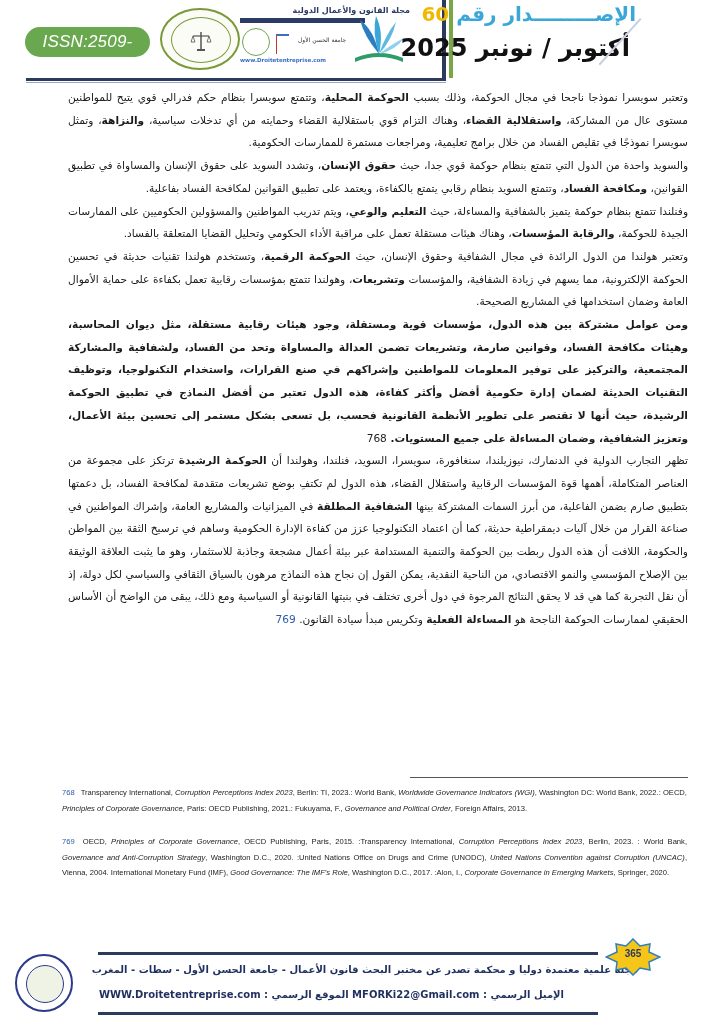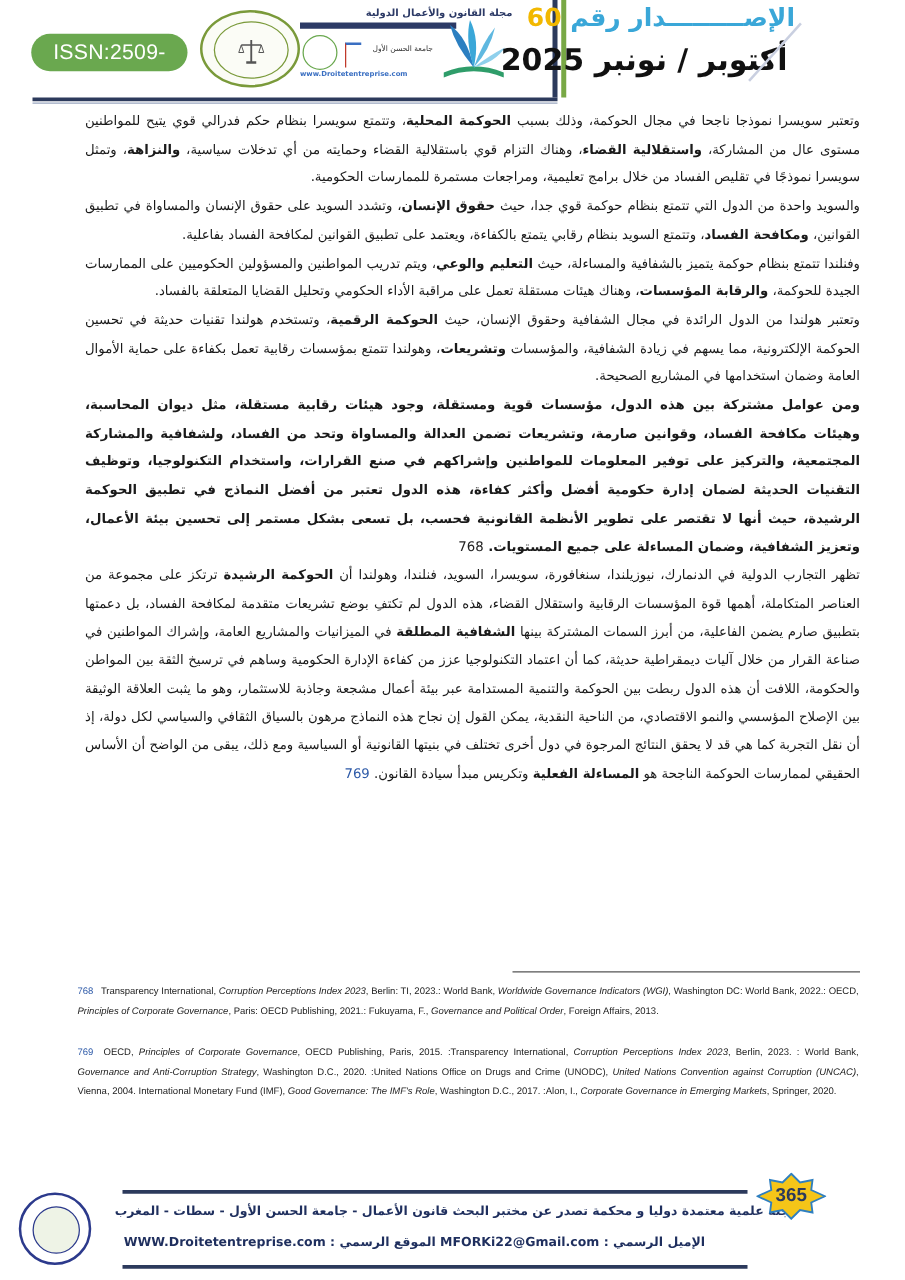--- a/index.html
+++ b/index.html
@@ -1,20 +1,20 @@
 <!DOCTYPE html>
 <html><head>
 <meta charset="utf-8">
 <style>
   html, body { margin:0; padding:0; background:#ffffff; }
   body { width:724px; height:1024px; position:relative; overflow:hidden; font-family:"DejaVu Sans", sans-serif; color:#1a1a1a; }
 
   
   .header { position:absolute; left:0; top:0; width:724px; height:78px; }
-  .issn { position:absolute; left:25px; top:27px; width:125px; height:30px; background:#6aa84f; border-radius:15px; color:#fff; font-family:"Liberation Sans", sans-serif; font-size:17px; line-height:30px; text-align:center; letter-spacing:0.2px; }
+  .issn { position:absolute; left:25px; top:27px; width:125px; height:30px; background:#6aa84f; border-radius:15px; color:#fff; font-family:"Liberation Sans", sans-serif; font-size:17px; line-height:30px; text-align:center; letter-spacing:0.2px;font-style:italic; }
   .lab-logo { position:absolute; left:160px; top:8px; width:80px; height:62px; border-radius:50%; border:2px solid #7a9a3a; box-sizing:border-box; background:#fbfcf6; }
   .lab-logo .ring { position:absolute; left:9px; top:7px; width:58px; height:44px; border-radius:50%; border:1px solid #7a9a3a; }
   .lab-logo .scales { position:absolute; left:28px; top:20px; width:22px; height:22px; }
   .journal-banner { position:absolute; left:240px; top:6px; width:170px; height:58px; }
   .jb-title { position:absolute; right:0; top:0; font-size:8px; color:#2c3a66; font-weight:bold; white-space:nowrap; direction:rtl; }
   .jb-strip { position:absolute; left:0; top:12px; width:125px; height:5px; background:#2c3a66; }
   .jb-mini-logo { position:absolute; left:2px; top:22px; width:26px; height:26px; border-radius:50%; border:1.5px solid #6aa84f; background:#fff; }
   .jb-uni { position:absolute; left:36px; top:28px; width:12px; height:18px; border-top:2px solid #3a6fc2; border-left:1px solid #c0392b; }
   .jb-uniname { position:absolute; left:58px; top:30px; font-size:6px; color:#333; }
   .jb-url { position:absolute; left:0; top:51px; font-size:5.5px; color:#3a6fc2; font-weight:bold; }
@@ -44,21 +44,21 @@
   .footnotes .fn { margin:0 0 18px 0; }
   .footnotes .fnnum { color:#2e5aa8; margin-right:4px; }
   .footnotes i { font-style:italic; }
 
   
   .footer-rule-top { position:absolute; left:98px; top:952px; width:500px; height:3px; background:#2c3a5c; }
   .footer-rule-bot { position:absolute; left:98px; top:1012px; width:500px; height:3px; background:#2c3a5c; }
   .footer-line1 { position:absolute; right:86px; top:964px; font-size:10px; font-weight:bold; color:#1f2f5e; direction:rtl; white-space:nowrap; }
   .footer-line2 { position:absolute; right:160px; top:989px; font-size:10px; font-weight:bold; color:#1f2f5e; direction:rtl; white-space:nowrap; }
   .page-badge { position:absolute; left:605px; top:938px; width:56px; height:38px; }
-  .page-badge .num { position:absolute; left:0; top:10px; width:56px; text-align:center; font-family:"Liberation Sans", sans-serif; font-weight:bold; font-size:15px; color:#2c3a5c; }
+  .page-badge .num { position:absolute; left:0; top:10px; width:56px; text-align:center; font-family:"Liberation Sans", sans-serif; font-weight:bold; font-size:10px; color:#2c3a5c; }
   .footer-seal { position:absolute; left:15px; top:954px; width:58px; height:58px; border-radius:50%; border:2px solid #2c3a8c; box-sizing:border-box; background:#fff; }
   .footer-seal .inner { position:absolute; left:9px; top:9px; width:36px; height:36px; border-radius:50%; border:1px solid #2c3a8c; background:#eef3e6; }
 </style>
 </head>
 <body>
 
 <div class="header">
   <div class="issn">ISSN:2509-0291</div>
 
   <div class="lab-logo">

